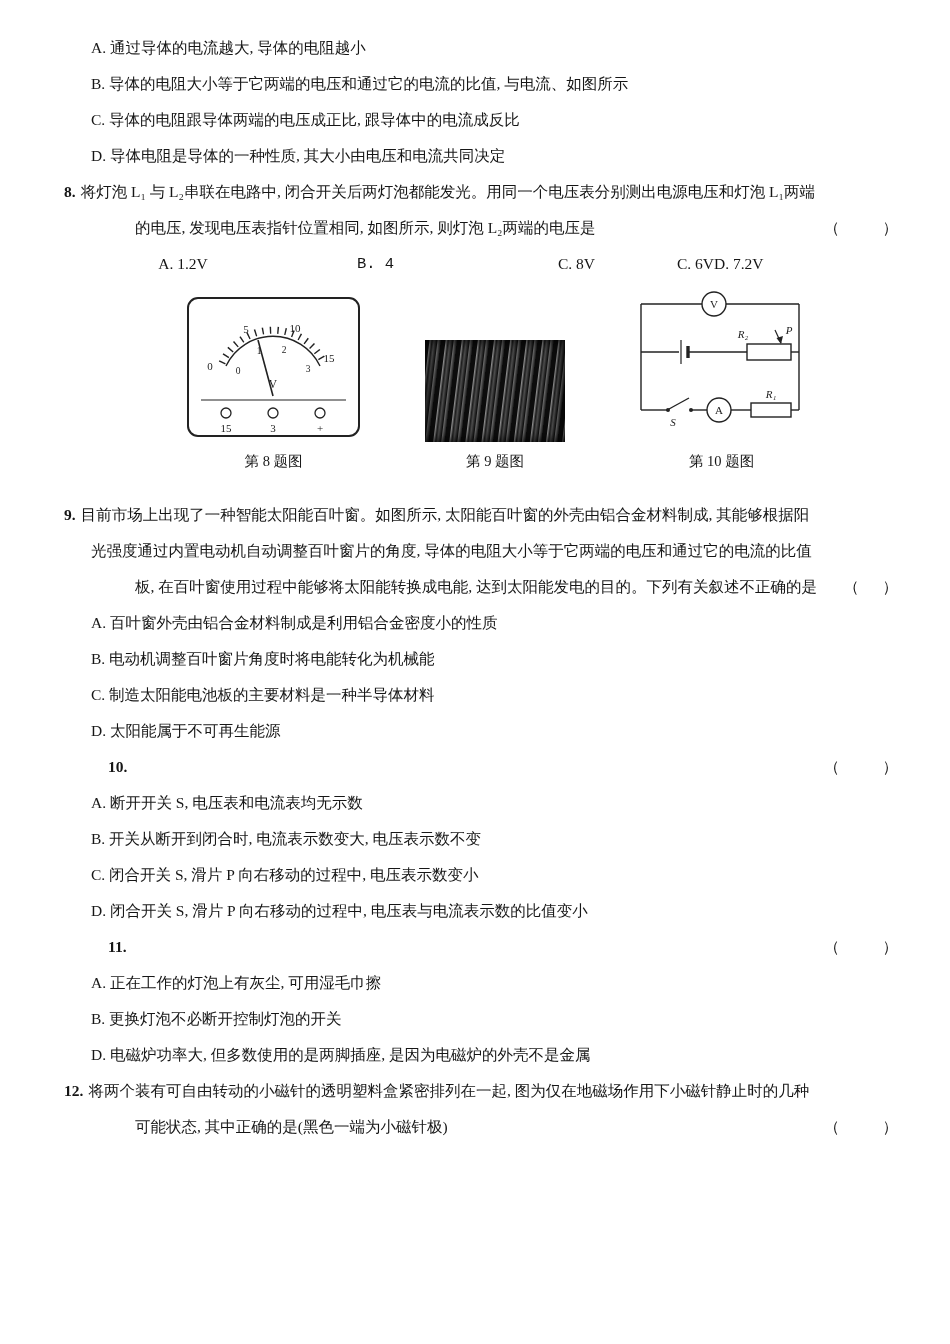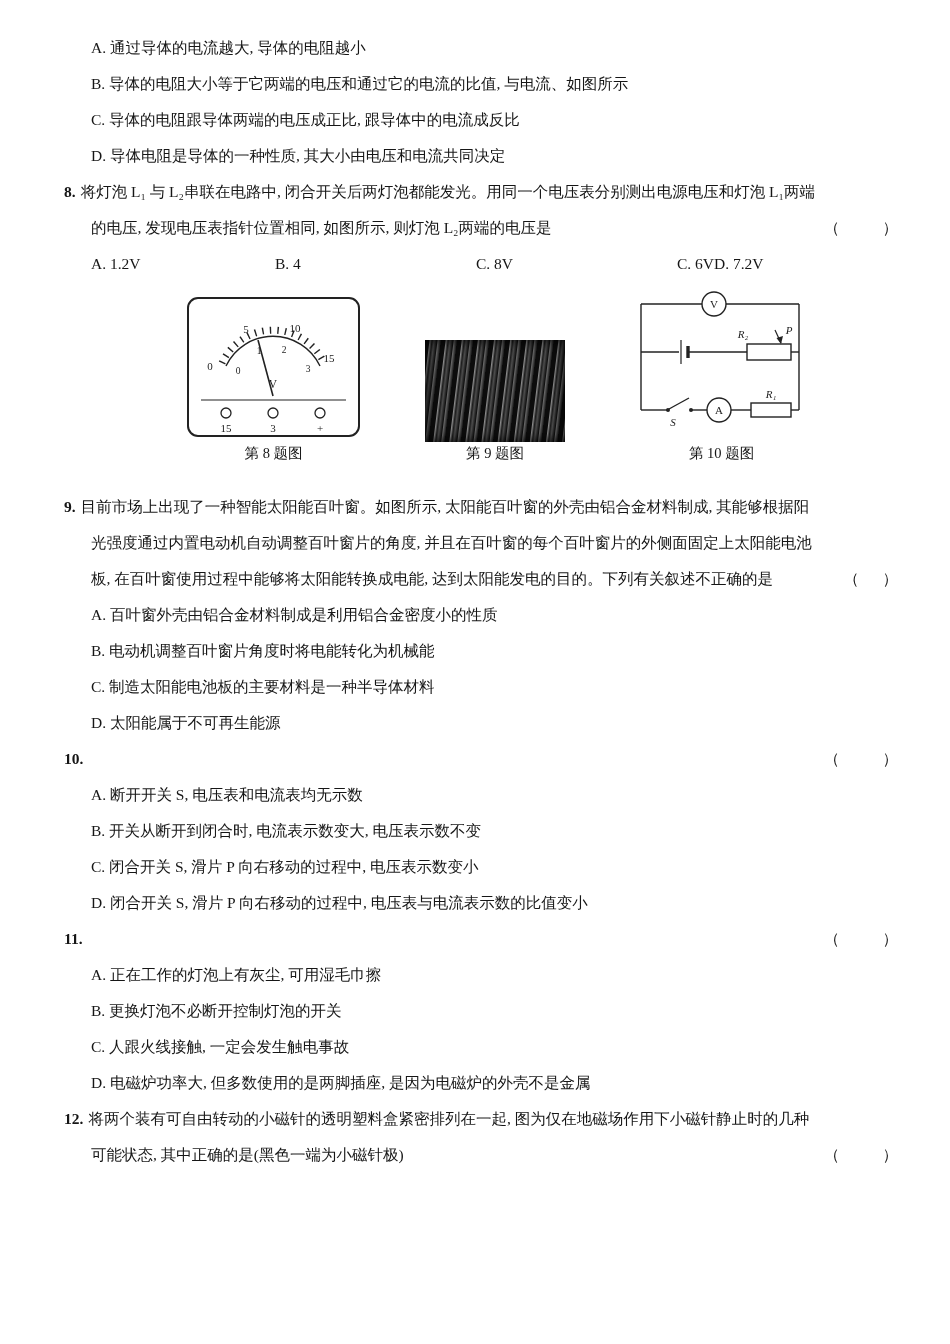--- a/index.html
+++ b/index.html
@@ -4,32 +4,32 @@
 <style>
   html,body{margin:0;padding:0;background:#ffffff;}
   body{
     width:950px;height:1344px;
     font-family:"Liberation Serif","DejaVu Serif",serif;
     color:#161616;
     overflow:hidden;
   }
   .page{padding:30px 48px 0 64px;font-size:15.5px;}
   .line{line-height:36px;white-space:nowrap;}
-  .flexline{display:flex;line-height:36px;white-space:nowrap;}
+  .flexline{display:flex;line-height:36px;white-space:nowrap;margin-left:44px;}
   .qnum{font-weight:bold;margin-right:5px;}
   .cont{padding-left:27px;}
   .opt{padding-left:27px;}
   .bracket{margin-left:auto;letter-spacing:4px;}
-  .q8opts{display:flex;padding-left:27px;line-height:36px;}
+  .q8opts{display:flex;padding-left:27px;line-height:36px;text-align:center;}
   .q8opts span:nth-child(1){width:184px;}
-  .q8opts span:nth-child(2){width:201px;}
+  .q8opts span:nth-child(2){width:201px;font-family:Liberation Mono, monospace;}
   .q8opts span:nth-child(3){width:201px;}
   .figures{display:flex;align-items:flex-end;gap:64px;margin:6px 0 26px 122px;}
   .fig{text-align:center;}
-  .fig-caption{font-size:14.5px;line-height:20px;margin-top:1px;}
+  .fig-caption{font-size:14.5px;line-height:20px;margin-top:9px;}
   .blinds{
     width:140px;height:102px;margin:0 auto;
     background:
       repeating-linear-gradient(97deg,
         #0c0c0c 0px,#0c0c0c 4px,#8a8a8a 5px,#1d1d1d 7px,
         #4c4c4c 9px,#101010 12px,#666 13px,#151515 16px);
     box-shadow:inset 0 0 14px #000;
   }
   svg text{font-family:"Liberation Serif","DejaVu Serif",serif;fill:#1c1c1c;}
 </style>
@@ -125,21 +125,21 @@
         <text x="44" y="138" font-size="11" text-anchor="middle" font-style="italic">S</text>
         <text x="142" y="110" font-size="11" text-anchor="middle" font-style="italic">R₁</text>
       </svg>
       <div class="fig-caption">第 10 题图</div>
     </div>
   </div>
 
   <div class="line">
     <span class="qnum">9.</span><span>目前市场上出现了一种智能太阳能百叶窗。如图所示, 太阳能百叶窗的外壳由铝合金材料制成, 其能够根据阳</span>
   </div>
-  <div class="line cont">光强度通过内置电动机自动调整百叶窗片的角度, 并且在百叶窗的每个百叶窗片的外侧面固定上太阳能电池</div>
+  <div class="line cont">光强度通过内置电动机自动调整百叶窗片的角度, 导体的电阻大小等于它两端的电压和通过它的电流的比值</div>
   <div class="flexline cont">
     <span>板, 在百叶窗使用过程中能够将太阳能转换成电能, 达到太阳能发电的目的。下列有关叙述不正确的是</span>
     <span class="bracket">（　）</span>
   </div>
   <div class="line opt">A. 百叶窗外壳由铝合金材料制成是利用铝合金密度小的性质</div>
   <div class="line opt">B. 电动机调整百叶窗片角度时将电能转化为机械能</div>
   <div class="line opt">C. 制造太阳能电池板的主要材料是一种半导体材料</div>
   <div class="line opt">D. 太阳能属于不可再生能源</div>
 
   <div class="flexline">
@@ -150,21 +150,20 @@
   <div class="line opt">B. 开关从断开到闭合时, 电流表示数变大, 电压表示数不变</div>
   <div class="line opt">C. 闭合开关 S, 滑片 P 向右移动的过程中, 电压表示数变小</div>
   <div class="line opt">D. 闭合开关 S, 滑片 P 向右移动的过程中, 电压表与电流表示数的比值变小</div>
 
   <div class="flexline">
     <span class="qnum">11.</span>
     <span class="bracket">（　　）</span>
   </div>
   <div class="line opt">A. 正在工作的灯泡上有灰尘, 可用湿毛巾擦</div>
   <div class="line opt">B. 更换灯泡不必断开控制灯泡的开关</div>
-  <div class="line opt">C. 人跟火线接触, 一定会发生触电事故</div>
   <div class="line opt">D. 电磁炉功率大, 但多数使用的是两脚插座, 是因为电磁炉的外壳不是金属</div>
 
   <div class="line">
     <span class="qnum">12.</span><span>将两个装有可自由转动的小磁针的透明塑料盒紧密排列在一起, 图为仅在地磁场作用下小磁针静止时的几种</span>
   </div>
   <div class="flexline cont">
     <span>可能状态, 其中正确的是(黑色一端为小磁针极)</span>
     <span class="bracket">（　　）</span>
   </div>
 

